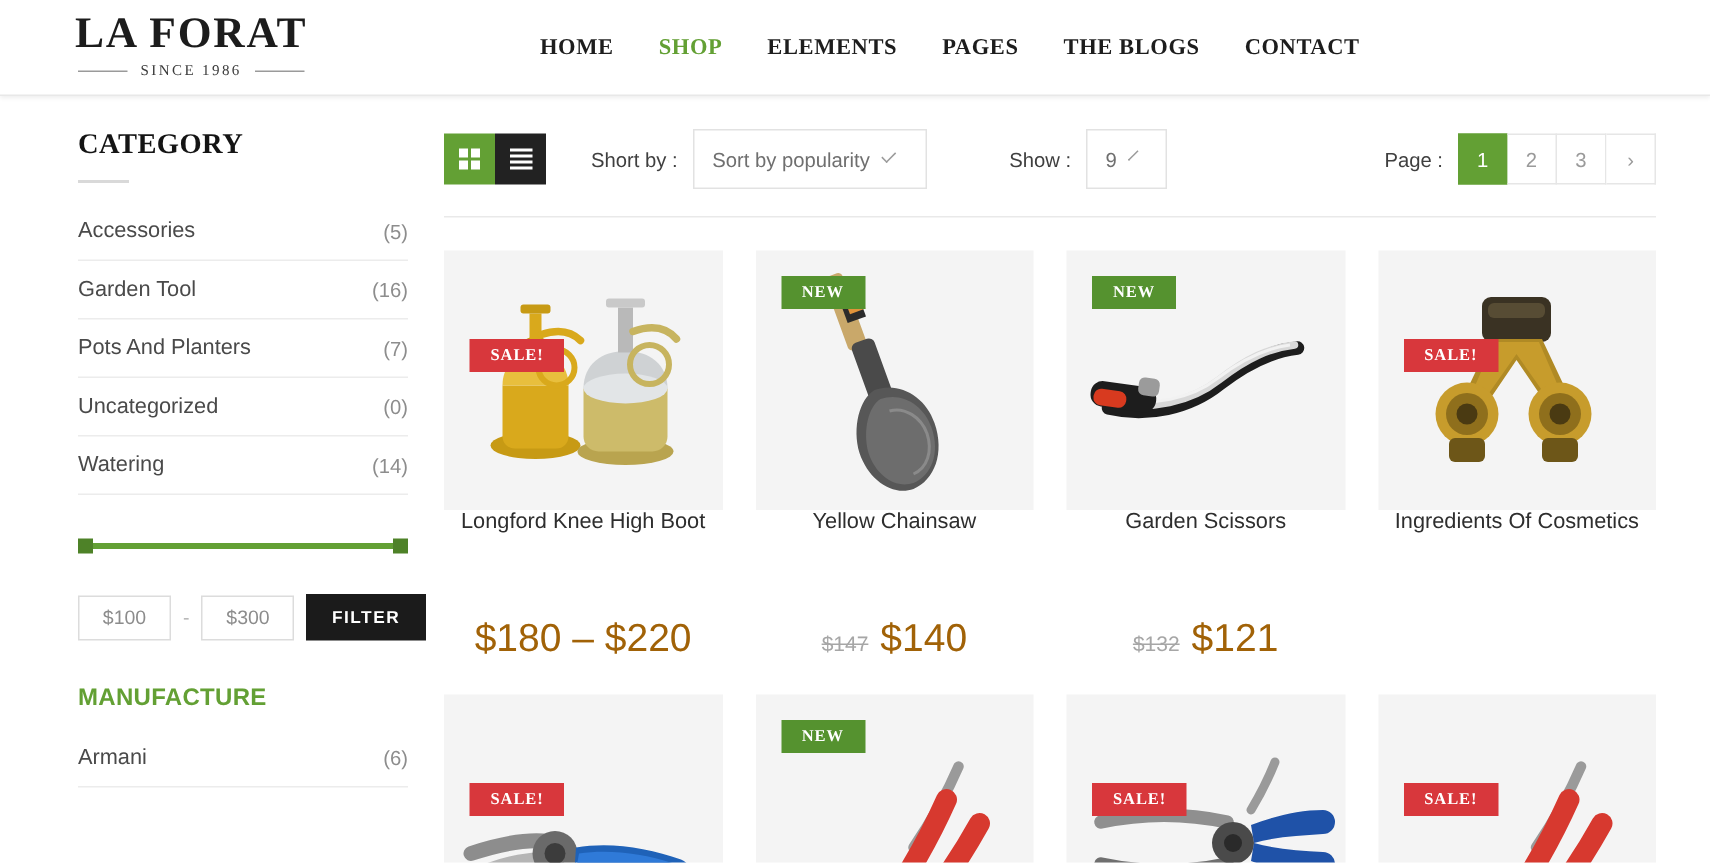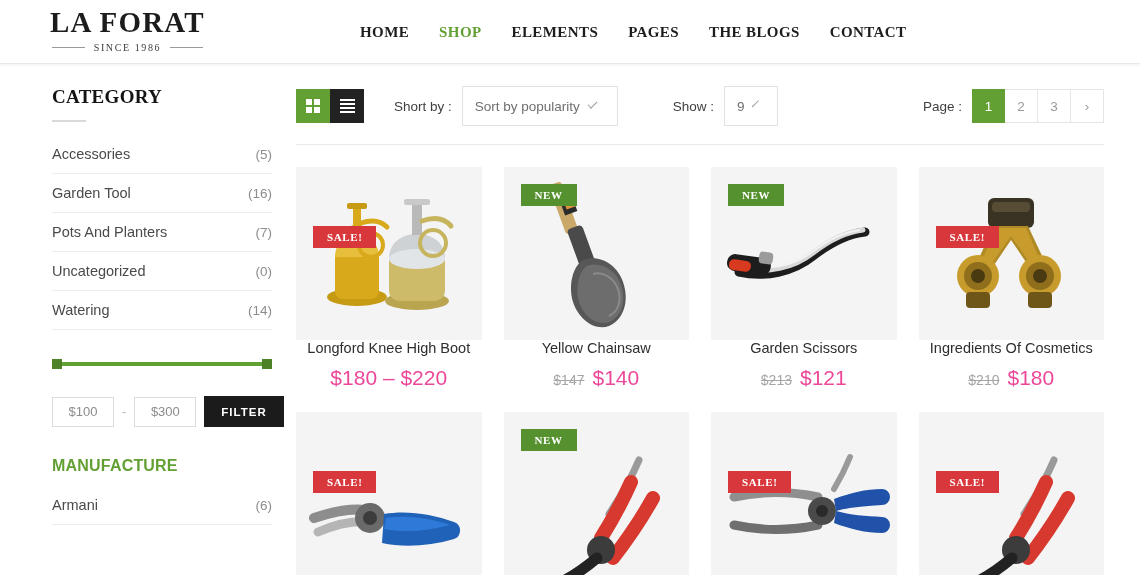--- a/index.html
+++ b/index.html
@@ -205,21 +205,21 @@
     text-align: center;
     font-size: 14.5px;
     color: #2e2e2e;
   }
   .p-price {
     text-align: center;
     margin-top: 10px;
     display: flex; align-items: baseline; justify-content: center; gap: 8px;
   }
   .p-old { font-size: 14px; color: #a6a6a6; text-decoration: line-through; }
-  .p-new { font-size: 21px; color: #ec4899; }
+  .p-new { font-size: 26px; color: #a16207; margin-top: 44px; }
   .art { display: block; }
 </style>
 </head>
 <body>
 
 <div class="header">
   <div class="logo-block">
     <div class="logo-title">LA FORAT</div>
     <div class="logo-sub">
       <span class="logo-rule"></span>
@@ -399,21 +399,21 @@
             <path d="M20 78c26 6 54 0 74-16 18-14 34-22 52-24" fill="none" stroke="#1d1d1d" stroke-width="9" stroke-linecap="round"></path>
             <path d="M22 74c26 6 53 0 72-15 18-14 33-21 50-23" fill="none" stroke="#d8d8d8" stroke-width="5" stroke-linecap="round"></path>
             <path d="M24 72c25 5 51 0 69-14 17-13 32-20 48-22" fill="none" stroke="#f2f2f2" stroke-width="2"></path>
             <rect x="8" y="62" width="44" height="17" rx="8" fill="#1d1d1d" transform="rotate(8 30 70)"></rect>
             <rect x="10" y="66" width="22" height="11" rx="5" fill="#d83a1f" transform="rotate(8 21 71)"></rect>
             <rect x="40" y="58" width="14" height="12" rx="4" fill="#9b9b9b" transform="rotate(8 47 64)"></rect>
           </svg>
         </div>
         <div class="p-name">Garden Scissors</div>
         <div class="p-price">
-          <span class="p-old">$213</span>
+          <span class="p-old">$132</span>
           <span class="p-new">$121</span>
         </div>
       </div>
 
       <div class="card">
         <div class="thumb">
           <span class="badge sale">SALE!</span>
           <svg class="art" width="150" height="140" viewBox="0 0 150 140">
             <rect x="52" y="14" width="46" height="30" rx="6" fill="#3a3223"></rect>
             <rect x="56" y="18" width="38" height="10" rx="4" fill="#574c34"></rect>
@@ -423,24 +423,20 @@
             <circle cx="42" cy="92" r="14" fill="#8f6f1c"></circle>
             <circle cx="42" cy="92" r="7" fill="#4a3a12"></circle>
             <circle cx="104" cy="92" r="21" fill="#c79c2c"></circle>
             <circle cx="104" cy="92" r="14" fill="#8f6f1c"></circle>
             <circle cx="104" cy="92" r="7" fill="#4a3a12"></circle>
             <rect x="30" y="108" width="24" height="16" rx="4" fill="#6d5618"></rect>
             <rect x="92" y="108" width="24" height="16" rx="4" fill="#6d5618"></rect>
           </svg>
         </div>
         <div class="p-name">Ingredients Of Cosmetics</div>
-        <div class="p-price">
-          <span class="p-old">$210</span>
-          <span class="p-new">$180</span>
-        </div>
       </div>
 
       <div class="card">
         <div class="thumb">
           <span class="badge sale">SALE!</span>
           <svg class="art" width="170" height="150" viewBox="0 0 170 150" style="margin-top:68px">
             <path d="M10 60c18-6 36-10 52-8" fill="none" stroke="#8d8d8d" stroke-width="10" stroke-linecap="round"></path>
             <path d="M14 74c18-8 38-12 54-10" fill="none" stroke="#b5b5b5" stroke-width="9" stroke-linecap="round"></path>
             <circle cx="66" cy="60" r="15" fill="#6a6a6a"></circle>
             <circle cx="66" cy="60" r="7" fill="#3c3c3c"></circle>

